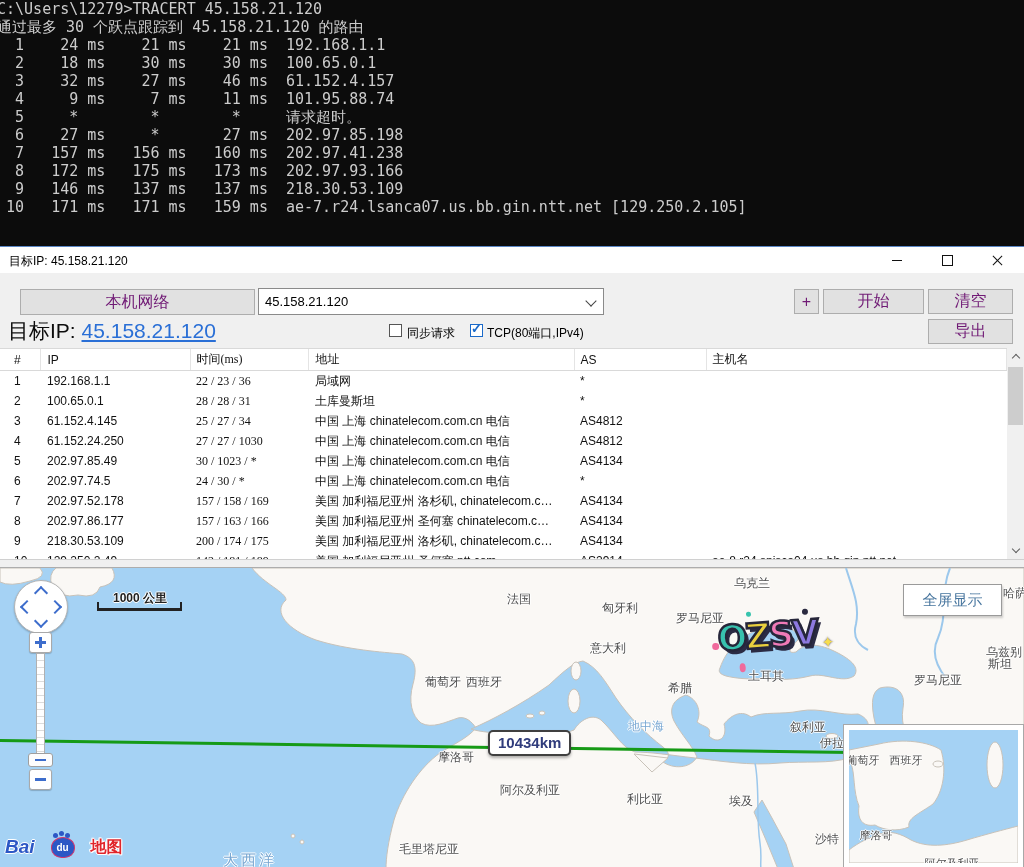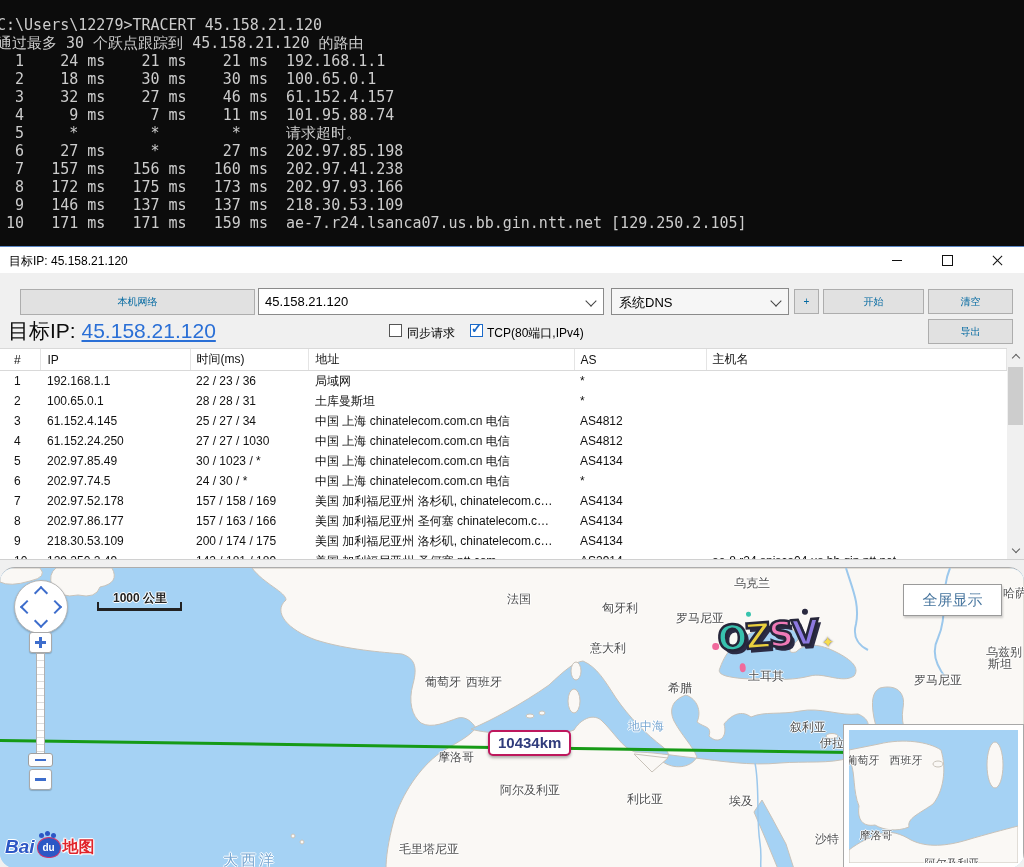--- a/index.html
+++ b/index.html
@@ -1,38 +1,38 @@
 <!DOCTYPE html>
 <html><head>
 <meta charset="utf-8">
 <style>
   html,body{margin:0;padding:0;}
   body{position:relative;width:1024px;height:867px;overflow:hidden;background:#fff;
        font-family:"Liberation Sans",sans-serif;}
   
   .terminal{position:absolute;left:0;top:0;width:1024px;height:246px;background:#0c0c0c;
-            overflow:hidden;padding-top:16px;box-sizing:border-box;}
+            overflow:hidden;padding-top:0;box-sizing:border-box;}
   .tline{white-space:pre;font-family:"DejaVu Sans Mono",monospace;font-size:15px;
          line-height:18px;color:#cccccc;margin-left:-3px;}
   
   .app{position:absolute;left:0;top:246px;width:1024px;height:621px;background:#f0f0f0;
        border-top:1px solid #5b87c5;box-sizing:border-box;}
   .titlebar{position:absolute;left:0;top:0;width:1024px;height:26px;background:#ffffff;}
   .title{position:absolute;left:9px;top:6px;font-size:12px;color:#000;}
   .wbtn{position:absolute;top:0;width:50px;height:26px;display:flex;align-items:center;
         justify-content:center;}
   .wb-min{right:102px;}.wb-max{right:52px;}.wb-close{right:2px;}
   .glyph-min{width:10px;height:1px;background:#111;}
   .glyph-max{width:9px;height:9px;border:1px solid #111;}
   .glyph-close{position:relative;width:11px;height:11px;}
   .glyph-close i{position:absolute;left:-1px;top:5px;width:13px;height:1px;background:#111;display:block;}
   .glyph-close i:first-child{transform:rotate(45deg);}
   .glyph-close i:last-child{transform:rotate(-45deg);}
   
-  .btn{position:absolute;background:#e1e1e1;border:1px solid #adadad;font-size:10px;color:#0369a1;
+  .btn{position:absolute;background:#e1e1e1;border:1px solid #adadad;font-size:16px;color:#701a75;
        display:flex;align-items:center;justify-content:center;box-sizing:border-box;cursor:default;}
   .combo{position:absolute;background:#fff;border:1px solid #8a8a8a;box-sizing:border-box;}
   .combo input{border:0;outline:0;background:transparent;font-size:13px;padding:0 0 0 6px;
                width:315px;height:100%;font-family:inherit;color:#000;}
   .combo .val{position:absolute;left:7px;top:5px;font-size:13px;color:#000;}
   .chev{display:inline-block;width:7px;height:7px;border-right:1.5px solid #444;
         border-bottom:1.5px solid #444;transform:rotate(45deg);}
   .combo .arrow{position:absolute;right:8px;top:8px;}
   .biglink-row{position:absolute;left:8px;top:70px;}
   .biglabel{font-size:21px;color:#0c0c0c;}
@@ -44,47 +44,47 @@
   
   .tablewrap{position:absolute;left:0;top:101px;width:1024px;height:211px;background:#fff;
              overflow:hidden;border-top:1px solid #d9d9d9;box-sizing:border-box;}
   table.grid{border-collapse:collapse;table-layout:fixed;width:1007px;}
   table.grid th{height:21px;font-weight:normal;font-size:12px;text-align:left;color:#111;
                 border-right:1px solid #e4e4e4;border-bottom:1px solid #d9d9d9;padding:0;
                 white-space:nowrap;overflow:hidden;}
   table.grid td{height:20px;font-size:12px;color:#111;padding:0;white-space:nowrap;overflow:hidden;}
   .c0{width:40px;padding-left:14px !important;}
   .c1{width:150px;padding-left:7px !important;}
-  .c2{width:118px;padding-left:6px !important;}
+  .c2{width:118px;padding-left:6px !important;font-family:Liberation Serif, serif;}
   .c3{width:266px;padding-left:7px !important;}
   .c4{width:132px;padding-left:6px !important;}
   .c5{padding-left:6px !important;}
   .vscroll{position:absolute;right:0;top:101px;width:17px;height:211px;background:#f0f0f0;}
   .sarrow{position:absolute;left:0;width:17px;height:17px;display:flex;align-items:center;
           justify-content:center;}
   .sarrow .chev{width:5px;height:5px;border-color:#606060;}
   .sarrow.up{top:0;} .sarrow.up .chev{transform:rotate(225deg);margin-top:3px;}
   .sarrow.down{bottom:0;} .sarrow.down .chev{transform:rotate(45deg);margin-bottom:3px;}
   .sthumb{position:absolute;left:1px;top:19px;width:15px;height:58px;background:#cdcdcd;}
   .strip{position:absolute;left:0;top:312px;width:1024px;height:8px;background:#f0f0f0;
          border-top:1px solid #d0d0d0;box-sizing:border-box;}
   
   .map{position:absolute;left:0;top:320px;width:1024px;height:301px;background:#a5d2f4;
-       overflow:hidden;border-top:1px solid #adadad;box-sizing:border-box;border-radius:15px;}
+       overflow:hidden;border-top:1px solid #adadad;box-sizing:border-box;}
   .map svg.base{position:absolute;left:0;top:0;z-index:1;}
   .route{position:absolute;left:-2px;top:171px;width:852px;height:3px;background:#169a16;
          transform:rotate(0.8deg);transform-origin:left center;z-index:2;}
   .mlabel{position:absolute;z-index:3;font-size:12px;color:#4e4e4e;white-space:nowrap;
           transform:translateX(-50%);
           text-shadow:-1px 0 #fff,1px 0 #fff,0 -1px #fff,0 1px #fff;}
   .mlabel.sea{color:#78a7d2;}
   .mlabel.big{font-size:15px;letter-spacing:3px;}
   .mlabel.edge{transform:none;}
   .distlabel{position:absolute;left:488px;top:162px;z-index:4;background:#fff;
-             border:2px solid #be185d;border-radius:5px;padding:2px 8px 3px 8px;
+             border:2px solid #404040;border-radius:5px;padding:2px 8px 3px 8px;
              font-size:15px;font-weight:bold;color:#303c7c;
              box-shadow:0 2px 3px rgba(0,0,0,.3);}
   .fullscreen{position:absolute;left:903px;top:16px;z-index:5;width:97px;height:30px;
               background:#fff;border:1px solid #9a9a9a;box-shadow:1px 2px 2px rgba(0,0,0,.18);
               display:flex;align-items:center;justify-content:center;font-size:15px;color:#47759e;}
   
   .pan{position:absolute;left:14px;top:12px;width:52px;height:52px;border-radius:50%;
        background:#fff;border:1px solid #b5b5b5;box-shadow:0 1px 2px rgba(0,0,0,.25);z-index:5;}
   .pan .chev{position:absolute;width:8px;height:8px;border-color:#3d6dcc;border-width:2px;}
   .pan .n{left:21px;top:7px;transform:rotate(225deg);}
@@ -124,21 +124,21 @@
   .d2{left:30px;top:-5px;width:5px;height:5px;background:#37c3ad;}
   .d3{left:86px;top:-4px;width:6px;height:6px;background:#2a2a40;}
   .d4{left:20px;top:46px;width:6px;height:9px;background:#f06a9c;border-radius:40% 40% 60% 60%;}
   .sparkle{position:absolute;right:-4px;top:22px;color:#f7dd4e;font-size:15px;
            text-shadow:0 0 2px #2b2b44;}
   
   .logo{position:absolute;left:5px;top:268px;z-index:5;display:flex;align-items:flex-end;}
   .logo .bai{font-size:19px;font-weight:bold;color:#2c57c5;font-style:italic;
              text-shadow:1px 0 #fff,-1px 0 #fff,0 1px #fff,0 -1px #fff;}
   .logo .paw{position:relative;width:22px;height:19px;background:#2c57c5;border-radius:50% 50% 45% 45%;
-             margin:0 2px;border:1px solid #d6356b;display:flex;align-items:center;justify-content:center;}
+             margin:0 16px;border:1px solid #d6356b;display:flex;align-items:center;justify-content:center;}
   .logo .paw::before{content:"";position:absolute;left:1px;top:-5px;width:5px;height:5px;
              border-radius:50%;background:#2c57c5;box-shadow:6px -2px 0 #2c57c5,12px 0 0 #2c57c5;}
   .logo .du{color:#fff;font-size:10px;font-weight:bold;}
   .logo .mapword{font-size:16px;font-weight:bold;color:#e0252b;
              text-shadow:1px 0 #fff,-1px 0 #fff,0 1px #fff,0 -1px #fff,1px 1px #fff,-1px -1px #fff;}
   
   .inset{position:absolute;left:843px;top:156px;width:181px;height:145px;background:#fff;
          border:1px solid #a8a8a8;box-sizing:border-box;z-index:6;padding:5px;}
   .insetmap{position:relative;width:169px;height:133px;overflow:hidden;background:#a5d2f4;}
   .insetmap svg{position:absolute;left:0;top:0;}
@@ -180,24 +180,20 @@
       <span class="glyph-close">
           <i></i>
           <i></i>
         </span>
     </div>
   </div>
 
   <div class="btn" style="left:20px;top:42px;width:235px;height:26px;">本机网络</div>
   <div class="combo" style="left:258px;top:41px;width:346px;height:27px;">
     <input value="45.158.21.120" style="">
-    <span class="arrow chev"></span>
-  </div>
-  <div class="combo" style="left:611px;top:41px;width:178px;height:27px;background:#f6f6f6;">
-    <span class="val">系统DNS</span>
     <span class="arrow chev"></span>
   </div>
   <div class="btn" style="left:794px;top:42px;width:25px;height:25px;">+</div>
   <div class="btn" style="left:823px;top:42px;width:101px;height:25px;">开始</div>
   <div class="btn" style="left:928px;top:42px;width:85px;height:25px;">清空</div>
 
   <div class="biglink-row">
     <span class="biglabel">目标IP: </span><a class="biglink">45.158.21.120</a>
   </div>
   <div class="cb" style="left:389px;top:77px;"></div>

